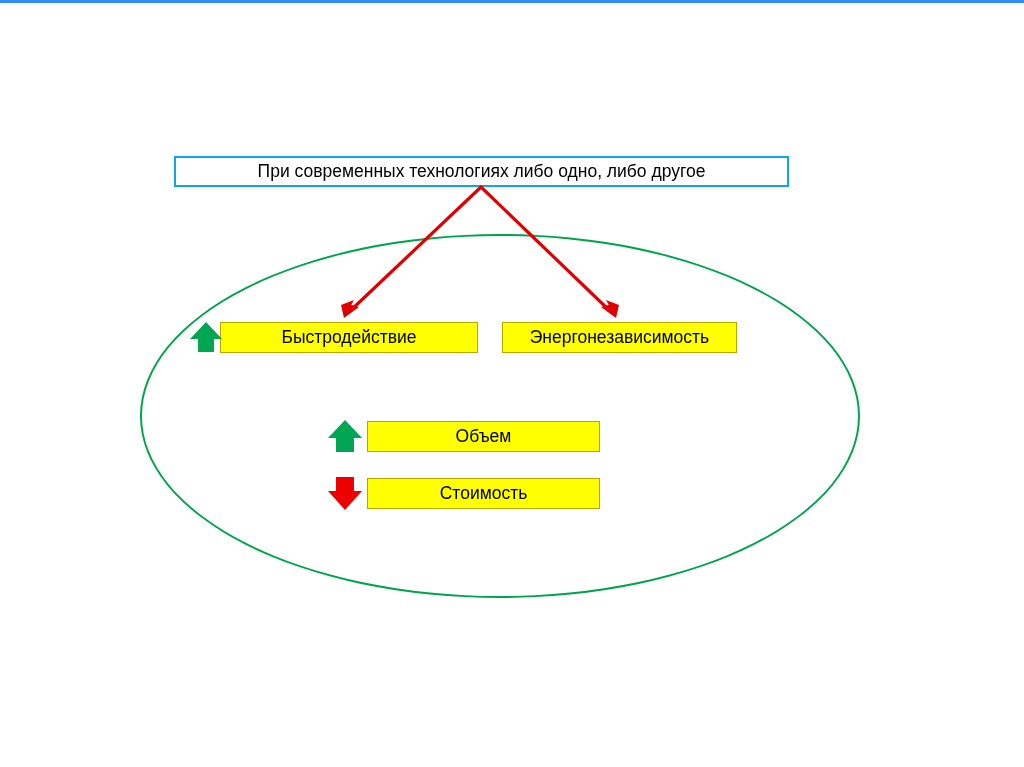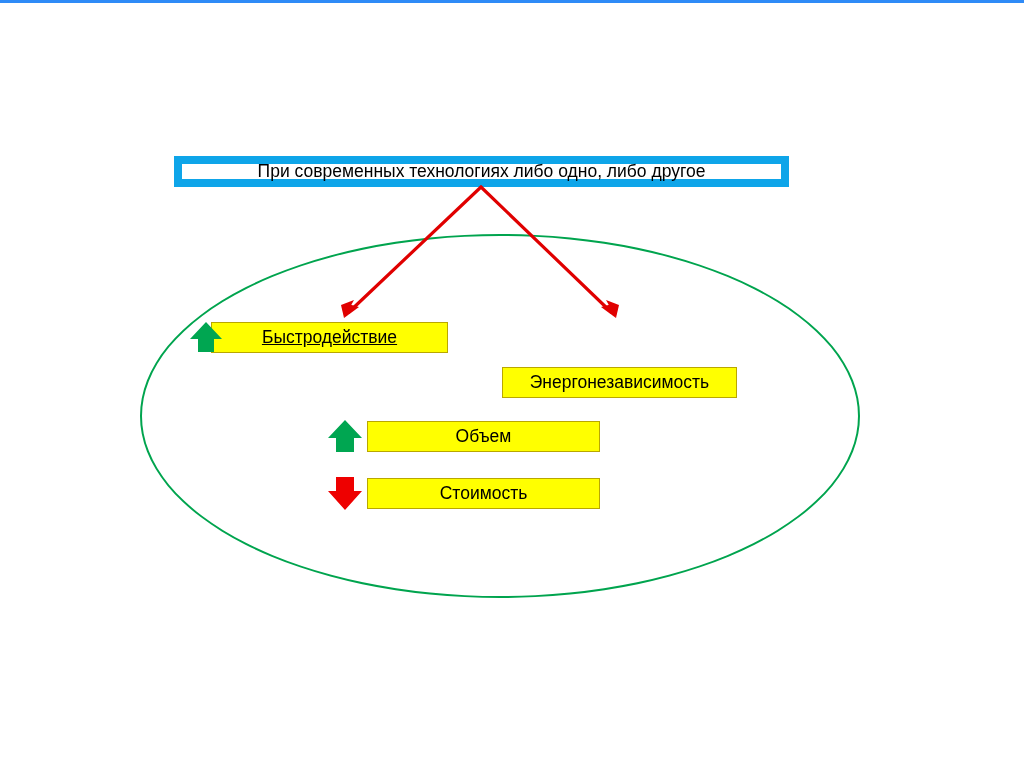--- a/index.html
+++ b/index.html
@@ -74,21 +74,21 @@
     background: transparent;
   }
 
   
   #header-box {
     position: absolute;
     left: 174px;
     top: 156px;
     width: 615px;
     height: 31px;
-    border: 8px solid #0ea5e9;
+    border: 2px solid #0ea5e9;
     box-sizing: border-box;
     background: rgba(255,255,255,0.10);
     display: flex;
     align-items: center;
     justify-content: center;
   }
   #header-box .boxtext {
     font-size: 17.5px;
     color: #000000;
     white-space: nowrap;
@@ -103,22 +103,22 @@
     display: flex;
     align-items: center;
     justify-content: center;
   }
   .ybox .boxtext {
     font-size: 17.5px;
     color: #000000;
     white-space: nowrap;
   }
 
-  #box-speed   { left: 211px; top: 322px; width: 237px; height: 31px; text-decoration: underline; }
-  #box-nonvol  { left: 502px; top: 322px; width: 235px; height: 31px; margin-top: 45px; }
+  #box-speed   { left: 220px; top: 322px; width: 258px; height: 31px; }
+  #box-nonvol  { left: 502px; top: 322px; width: 235px; height: 31px; }
   #box-volume  { left: 367px; top: 421px; width: 233px; height: 31px; }
   #box-cost    { left: 367px; top: 478px; width: 233px; height: 31px; }
 
   
   .arrow-svg {
     position: absolute;
     left: 0; top: 0;
     width: 1024px; height: 767px;
     pointer-events: none;
     overflow: visible;

